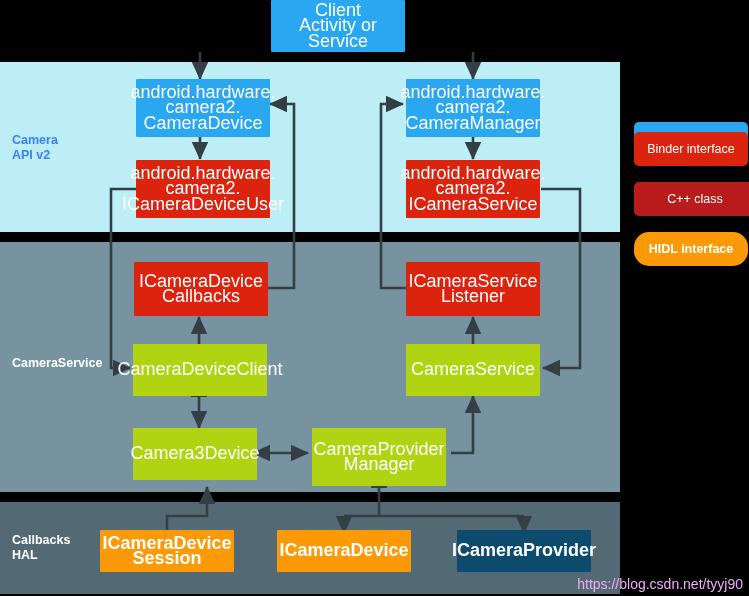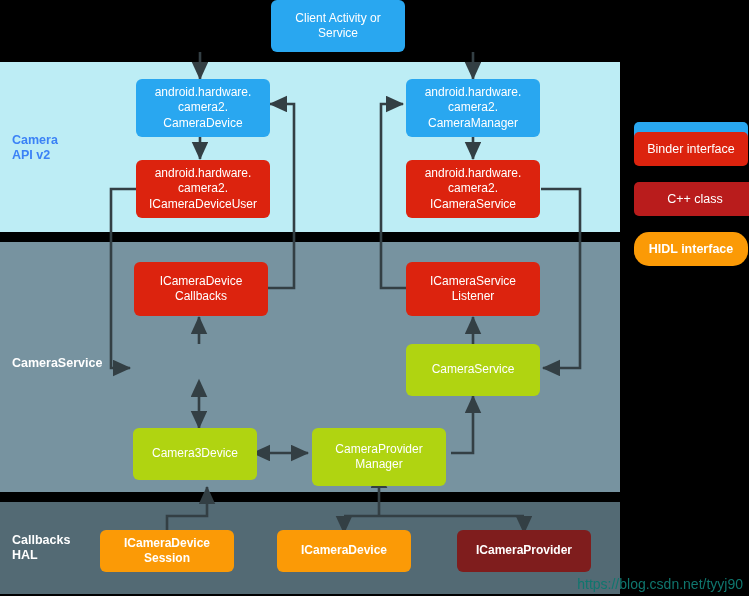--- a/index.html
+++ b/index.html
@@ -20,27 +20,27 @@
   }
   .band-label {
     position: absolute;
     font-weight: bold;
     font-size: 12.5px;
     line-height: 15px;
     white-space: pre-line;
   }
   .node {
     position: absolute;
-    border-radius: 6px;
+    border-radius: 1px;
     display: flex;
     align-items: center;
     justify-content: center;
     text-align: center;
     color: #ffffff;
-    font-size: 12px;
+    font-size: 18px;
     line-height: 15.5px;
     box-sizing: border-box;
     padding: 2px 20px;
     white-space: pre-line;
   }
   .node.bold {
     font-weight: bold;
   }
   .legend-box {
     position: absolute;
@@ -58,21 +58,21 @@
     position: absolute;
     left: 0;
     top: 0;
     width: 749px;
     height: 596px;
     pointer-events: none;
   }
   .watermark {
     position: absolute;
     font-size: 14px;
-    color: #0f766e;
+    color: #f0abfc;
     right: 6px;
     bottom: 4px;
     letter-spacing: 0px;
   }
 </style>
 </head>
 <body>
 
 <div id="stage">
 
@@ -151,34 +151,35 @@
   <div class="node" style="left:406px; top:160px; width:134px; height:58px; background:#dc230e;">android.hardware.
 camera2.
 ICameraService</div>
 
   <div class="node" style="left:134px; top:262px; width:134px; height:54px; background:#dc230e;">ICameraDevice
 Callbacks</div>
 
   <div class="node" style="left:406px; top:262px; width:134px; height:54px; background:#dc230e;">ICameraService
 Listener</div>
 
+  <div class="node" style="left:133px; top:344px; width:134px; height:52px; background:#b0d411;">CameraDeviceClient</div>
 
   <div class="node" style="left:406px; top:344px; width:134px; height:52px; background:#b0d411;">CameraService</div>
 
   <div class="node" style="left:133px; top:428px; width:124px; height:52px; background:#b0d411;">Camera3Device</div>
 
   <div class="node" style="left:312px; top:428px; width:134px; height:58px; background:#b0d411;">CameraProvider
 Manager</div>
 
   <div class="node bold" style="left:100px; top:530px; width:134px; height:42px; background:#fb9a06;">ICameraDevice
 Session</div>
 
   <div class="node bold" style="left:277px; top:530px; width:134px; height:42px; background:#fb9a06;">ICameraDevice</div>
 
-  <div class="node bold" style="left:457px; top:530px; width:134px; height:42px; background:#7f1d1d;">ICameraProvider</div>
+  <div class="node bold" style="left:457px; top:530px; width:134px; height:42px; background:#0c4a6e;">ICameraProvider</div>
 
   <div class="legend-box" style="left:634px; top:82px; width:114px; height:34px; background:#29a7f0;margin-top:40px;">Java class</div>
   <div class="legend-box" style="left:634px; top:132px; width:114px; height:34px; background:#dc230e;">Binder interface</div>
   <div class="legend-box" style="left:634px; top:182px; width:122px; height:34px; background:#b91c1c;">C++ class</div>
   <div class="legend-box bold" style="left:634px; top:232px; width:114px; height:34px; background:#fb9a06;">HIDL interface</div>
 
   <div class="watermark">https://blog.csdn.net/tyyj90</div>
 
 </div>
 

